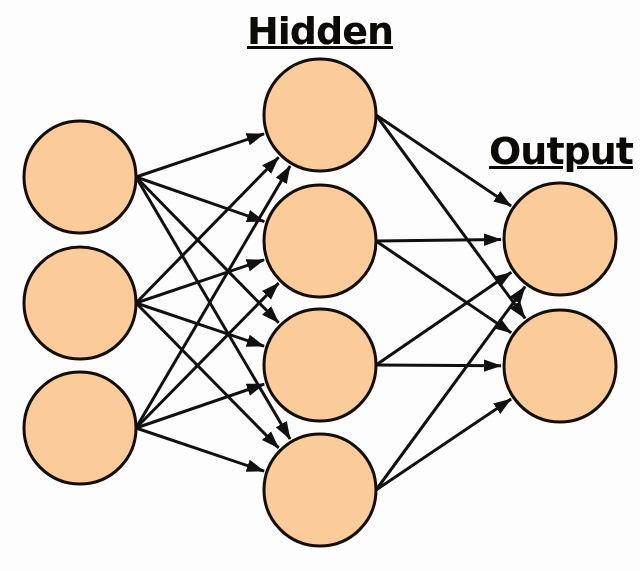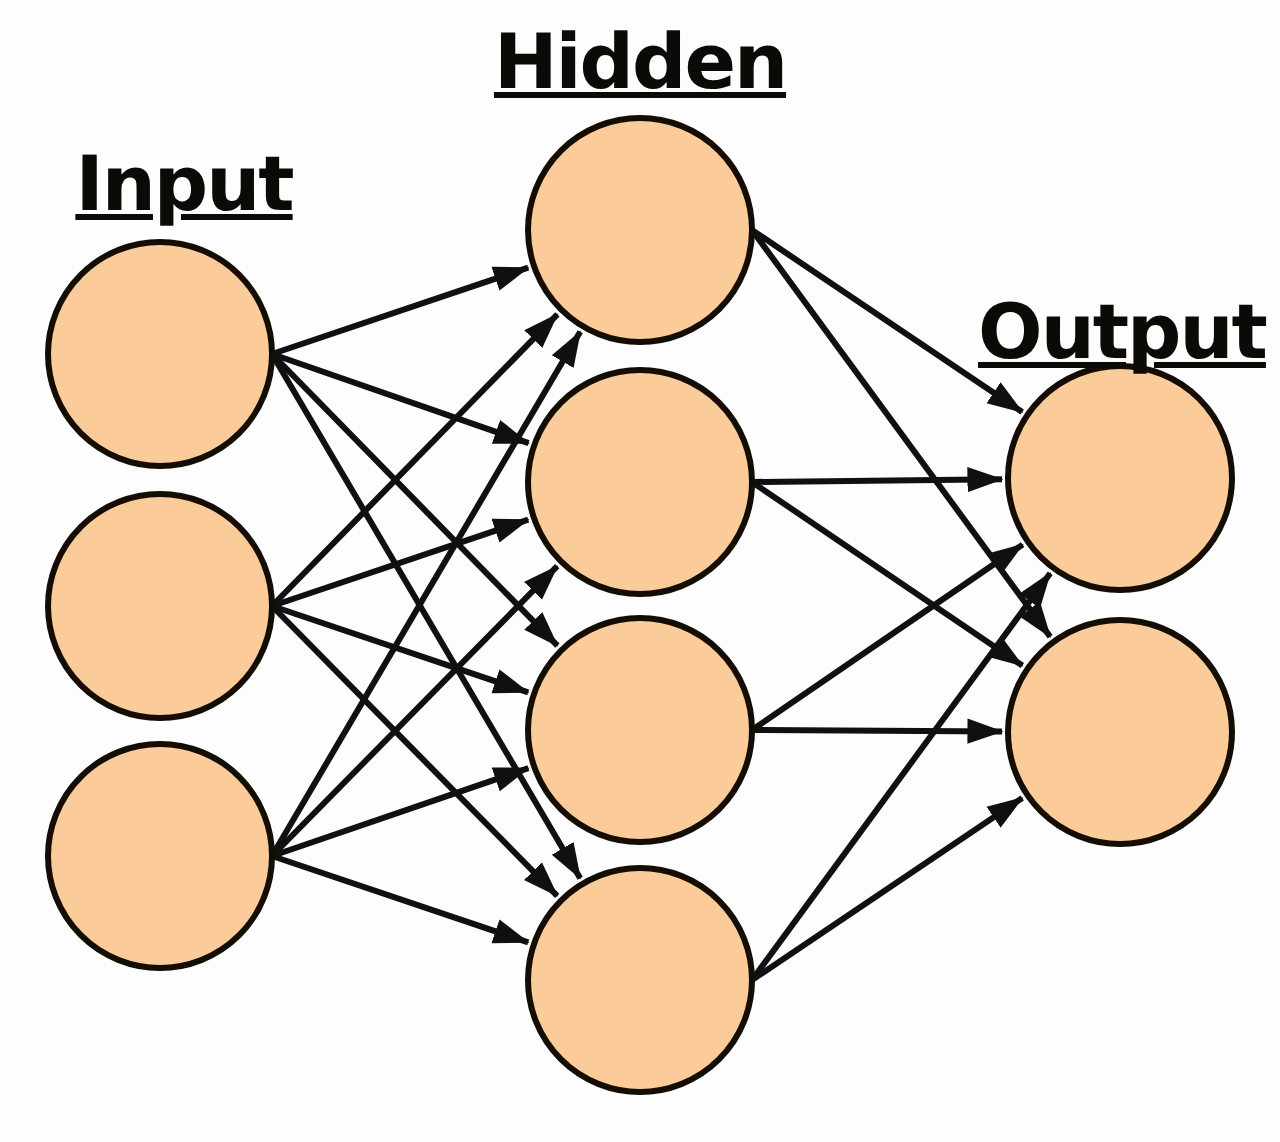--- a/index.html
+++ b/index.html
@@ -18,21 +18,21 @@
     font-size: 38px;
     line-height: 1;
     letter-spacing: -1px;
     white-space: nowrap;
     color: #0c0a06;
     user-select: none;
     text-decoration: underline;
   }
   #label-input  { left:  92px; top:  73px; }
   #label-hidden { left: 320px; top:  12px; }
-  #label-output { left: 561px; top: 132px; margin-top: 15px; }
+  #label-output { left: 561px; top: 132px; }
 </style>
 </head>
 <body>
 
 <div class="stage" id="stage" style="background: rgb(253, 253, 253);">
   <svg id="net" width="640" height="571" viewBox="0 0 640 571">
     <defs>
       <marker id="arrowhead" viewBox="0 0 10 7" refX="9.6" refY="3.5" markerWidth="6" markerHeight="4.6" orient="auto">
         <path id="arrowhead-shape" d="M0,0 L10,3.5 L0,7 Z" fill="#101010"></path>
       </marker>
@@ -65,16 +65,15 @@
         <circle cx="80" cy="428" r="56" fill="#fbcb99" stroke="#140d04" stroke-width="3"></circle>
         <circle cx="320" cy="115" r="56" fill="#fbcb99" stroke="#140d04" stroke-width="3"></circle>
         <circle cx="320" cy="241" r="56" fill="#fbcb99" stroke="#140d04" stroke-width="3"></circle>
         <circle cx="320" cy="365" r="56" fill="#fbcb99" stroke="#140d04" stroke-width="3"></circle>
         <circle cx="320" cy="490" r="56" fill="#fbcb99" stroke="#140d04" stroke-width="3"></circle>
         <circle cx="560" cy="239" r="56" fill="#fbcb99" stroke="#140d04" stroke-width="3"></circle>
         <circle cx="560" cy="366" r="56" fill="#fbcb99" stroke="#140d04" stroke-width="3"></circle>
       </g>
   </svg>
 
-  <div class="layer-label" id="label-input" style="color: rgb(12, 10, 6);">Input</div>
   <div class="layer-label" id="label-hidden" style="color: rgb(12, 10, 6);">Hidden</div>
   <div class="layer-label" id="label-output" style="color: rgb(12, 10, 6);">Output</div>
 </div>
 
 </body></html>

